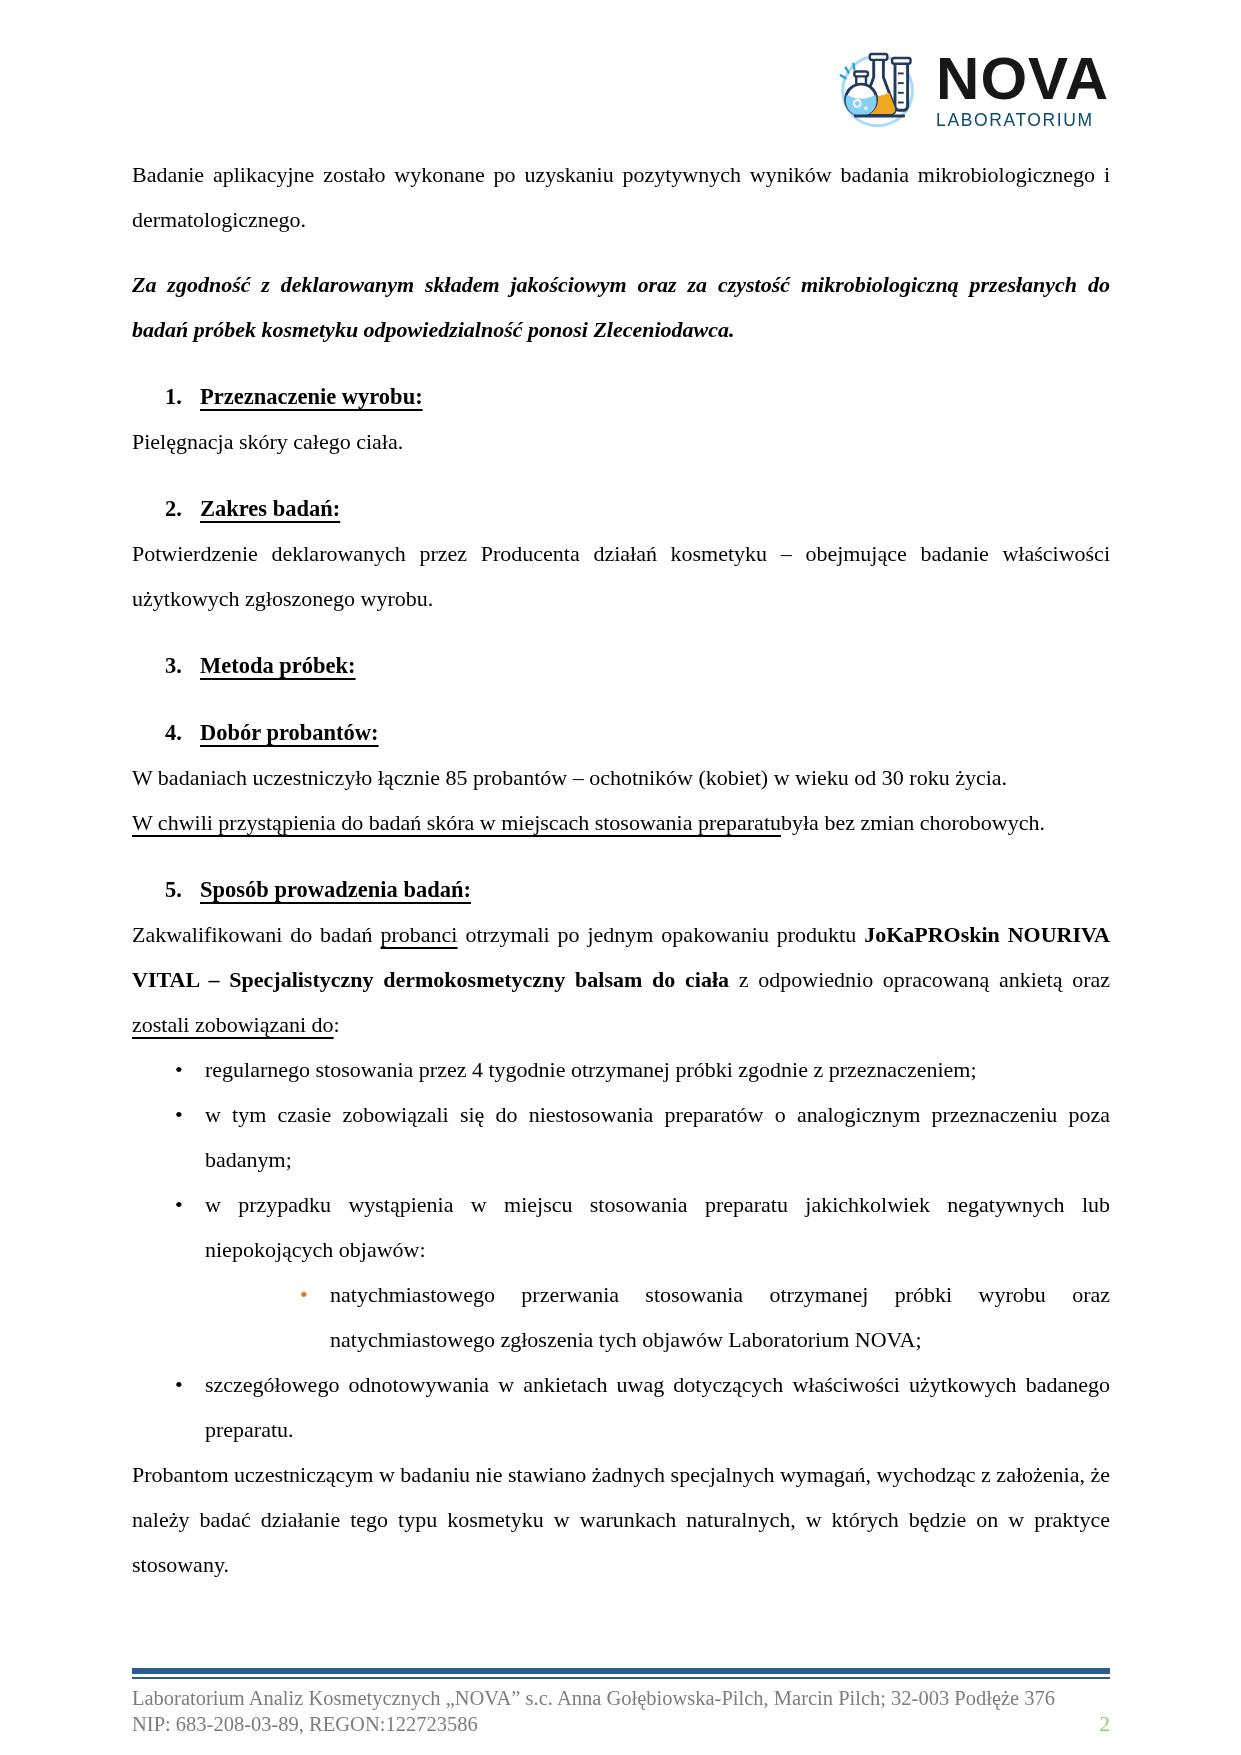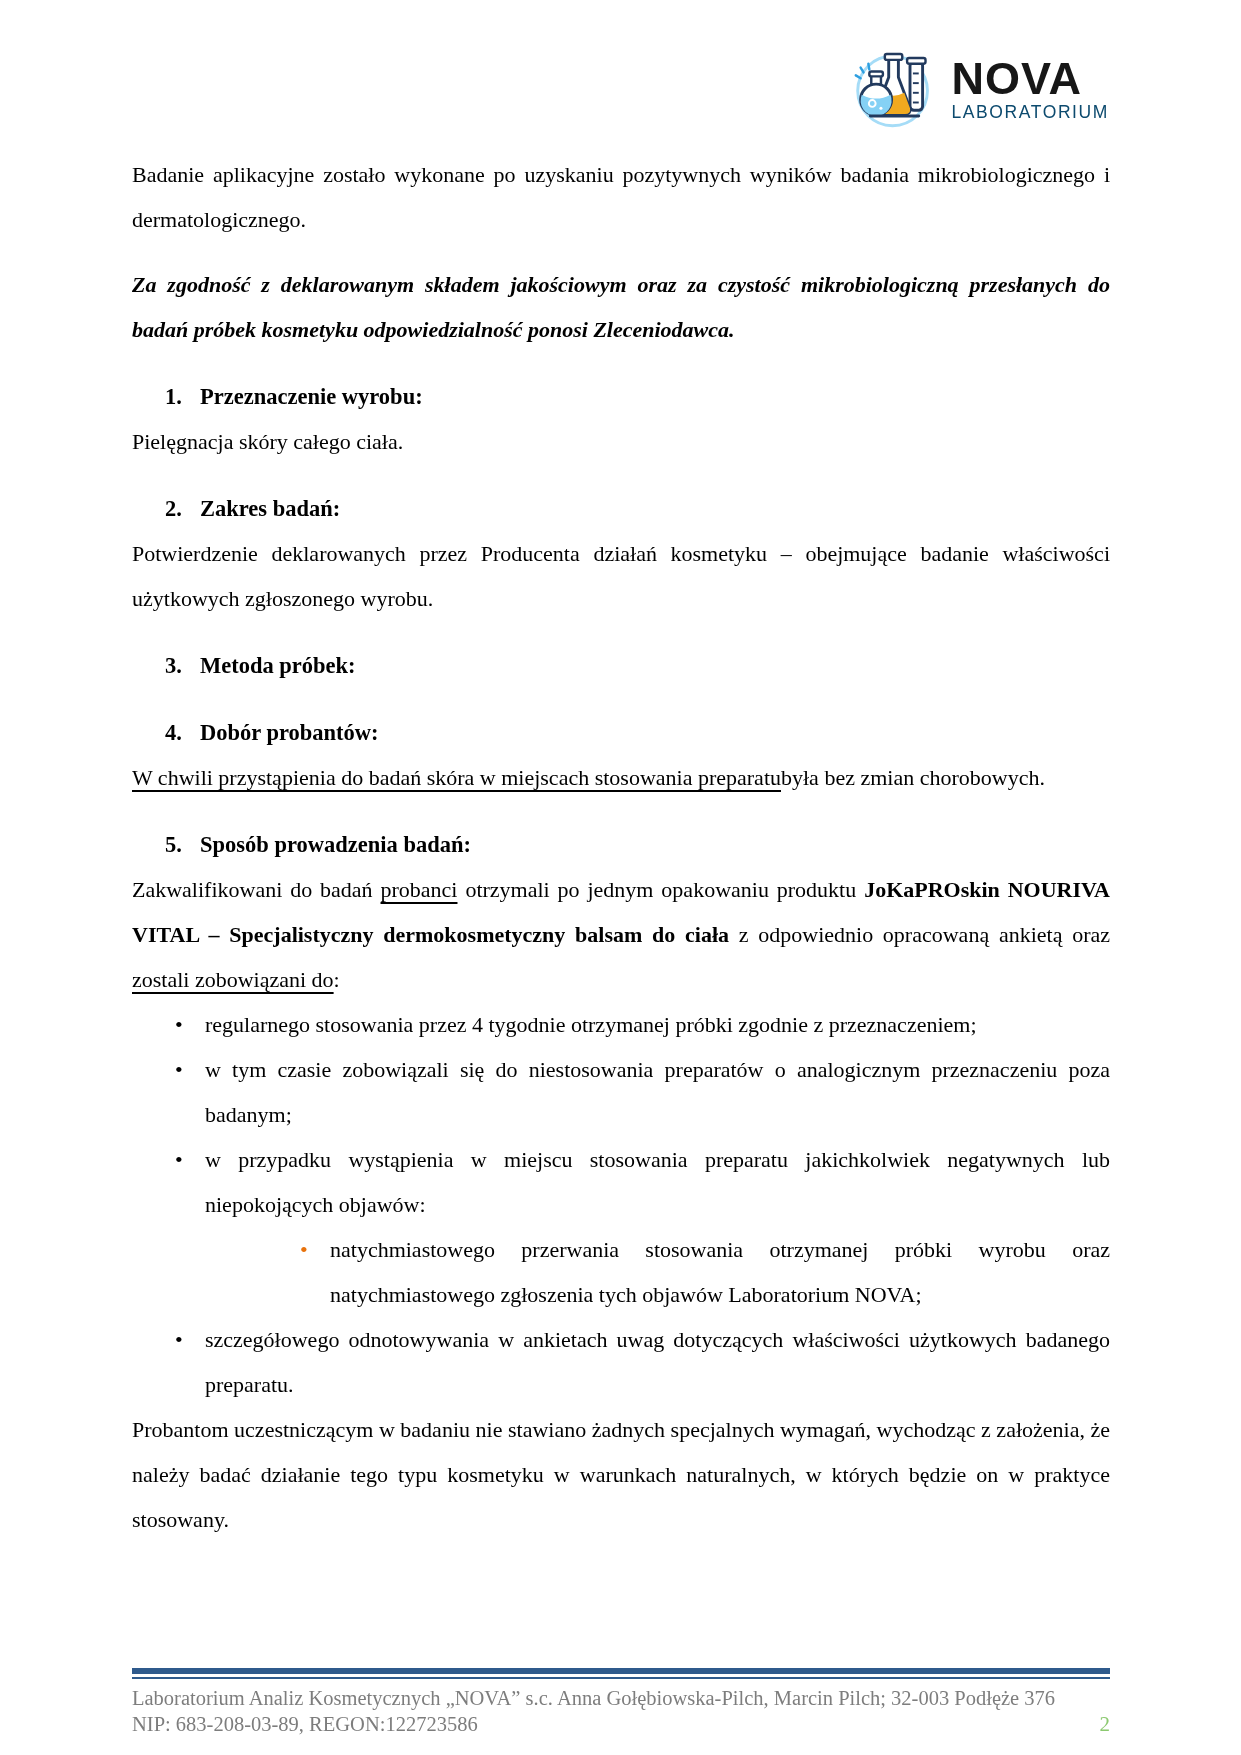--- a/index.html
+++ b/index.html
@@ -18,21 +18,21 @@
     position: absolute;
     top: 44px;
     right: 132px;
     display: flex;
     align-items: center;
     gap: 10px;
   }
   .logo-text { display: flex; flex-direction: column; line-height: 1; }
   .logo-name {
     font-family: "Liberation Sans", sans-serif;
-    font-size: 45px;
+    font-size: 60px;
     font-weight: 800;
     letter-spacing: 1px;
     color: #171717;
   }
   .logo-sub {
     font-family: "Liberation Sans", sans-serif;
     font-size: 17.5px;
     font-weight: 400;
     letter-spacing: 1.6px;
     color: #0c4a6e;
@@ -56,21 +56,21 @@
     font-style: italic;
     margin-top: 20px;
   }
   .heading {
     margin-top: 22px;
     padding-left: 33px;
     font-weight: bold;
     font-size: 22.5px;
   }
   .heading .num { display: inline-block; width: 35px; }
-  .heading .title { text-underline-offset: 5px; }
+  .heading .title { text-decoration: underline; text-underline-offset: 5px; }
   .bullet-row { display: flex; }
   .bullet-glyph {
     width: 30px;
     margin-left: 43px;
     flex: none;
     font-size: 22px;
   }
   .bullet-text { flex: 1; text-align: justify; }
   .bullet-row.nested .bullet-glyph {
     margin-left: 168px;
@@ -155,20 +155,21 @@
     </div>
     <p class="justify">Potwierdzenie deklarowanych przez Producenta działań kosmetyku – obejmujące badanie właściwości użytkowych zgłoszonego wyrobu.</p>
 
     <div class="heading">
       <span class="num">3.</span><span class="title">Metoda próbek:</span>
     </div>
 
     <div class="heading">
       <span class="num">4.</span><span class="title">Dobór probantów:</span>
     </div>
+    <p class="justify">W badaniach uczestniczyło łącznie 85 probantów – ochotników (kobiet) w wieku od 30 roku życia.</p>
     <p class="justify"><span class="u">W chwili przystąpienia do badań skóra w miejscach stosowania preparatu</span><span>była bez zmian chorobowych.</span></p>
 
     <div class="heading">
       <span class="num">5.</span><span class="title">Sposób prowadzenia badań:</span>
     </div>
 
     <p class="justify"><span>Zakwalifikowani do badań </span><span class="u">probanci</span><span> otrzymali po jednym opakowaniu produktu </span><span class="bold">JoKaPROskin NOURIVA VITAL – Specjalistyczny dermokosmetyczny balsam do ciała</span><span> z odpowiednio opracowaną ankietą oraz </span><span class="u">zostali zobowiązani do</span><span>:</span></p>
 
     <div class="bullet-row">
       <span class="bullet-glyph">•</span>

